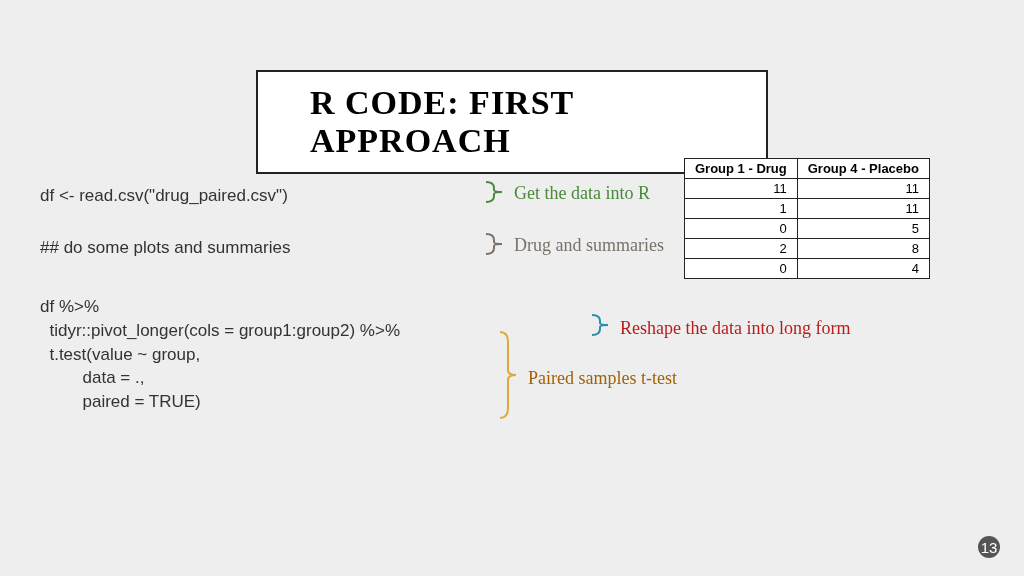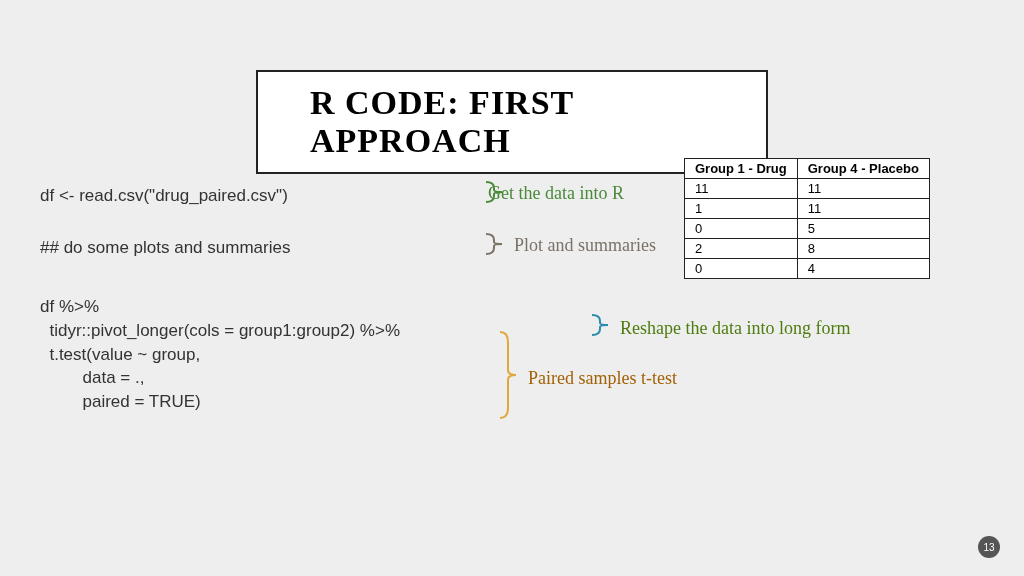--- a/index.html
+++ b/index.html
@@ -35,53 +35,53 @@
   .code.l1 { top: 186px; }
   .code.l2 { top: 238px; text-align: right; }
   .code.blk { top: 295px; line-height: 1.4; }
   .annot {
     position: absolute;
     font-family: Georgia, serif;
     font-size: 18px;
   }
   .annot.green { color: #4a8a3a; }
   .annot.grey  { color: #7a7268; }
-  .annot.teal  { color: #4d7c0f; text-align: right; }
+  .annot.teal  { color: #b91c1c; text-align: right; }
   .annot.gold  { color: #a16207; }
-  .a1 { top: 183px; left: 488px; }
+  .a1 { top: 183px; left: 514px; }
   .a2 { top: 235px; left: 514px; }
   .a3 { top: 318px; left: 620px; }
   .a4 { top: 368px; left: 528px; }
   .bracket {
     position: absolute;
     stroke-width: 2;
     fill: none;
   }
   .tbl {
     position: absolute;
     top: 158px; left: 684px;
     border-collapse: collapse;
     font-family: Arial, sans-serif;
     font-size: 13px;
     background: #fff;
   }
   .tbl th, .tbl td {
     border: 1.5px solid #222;
     padding: 2px 10px;
-    text-align: left;
+    text-align: right;
   }
   .tbl th { font-weight: 700; }
   .page-num {
     position: absolute;
     right: 24px; bottom: 18px;
     width: 22px; height: 22px;
     border-radius: 50%;
     background: #555;
     color: #fff;
-    font-size: 10px;
+    font-size: 15px;
     font-family: Liberation Sans, sans-serif;
     display: flex; align-items: center; justify-content: center;
   }
 </style>
 </head>
 <body>
 
 <div class="title-box">
   <h1>R CODE: FIRST APPROACH</h1>
 </div>
@@ -101,21 +101,21 @@
     <path d="M2 2 Q10 2 10 8 L10 10 Q10 12 18 12 Q10 12 10 14 L10 16 Q10 22 2 22" stroke="#7a7268"></path>
   </svg>
 <svg class="bracket" style="top:313px; left:590px;" width="22" height="24">
     <path d="M2 2 Q10 2 10 8 L10 10 Q10 12 18 12 Q10 12 10 14 L10 16 Q10 22 2 22" stroke="#2a8cab"></path>
   </svg>
 <svg class="bracket" style="top:330px; left:498px;" width="22" height="90">
     <path d="M2 2 Q10 2 10 12 L10 40 Q10 45 18 45 Q10 45 10 50 L10 78 Q10 88 2 88" stroke="#e0a83a"></path>
   </svg>
 
 <div class="annot green a1">Get the data into R</div>
-<div class="annot grey a2">Plot and summaries</div>
+<div class="annot grey a2">Drug and summaries</div>
 <div class="annot teal a3">Reshape the data into long form</div>
 <div class="annot gold a4">Paired samples t-test</div>
 
 <table class="tbl">
   <thead>
       <tr>
     <th>Group 1 - Drug</th>
     <th>Group 4 - Placebo</th>
   </tr>
     </thead>

